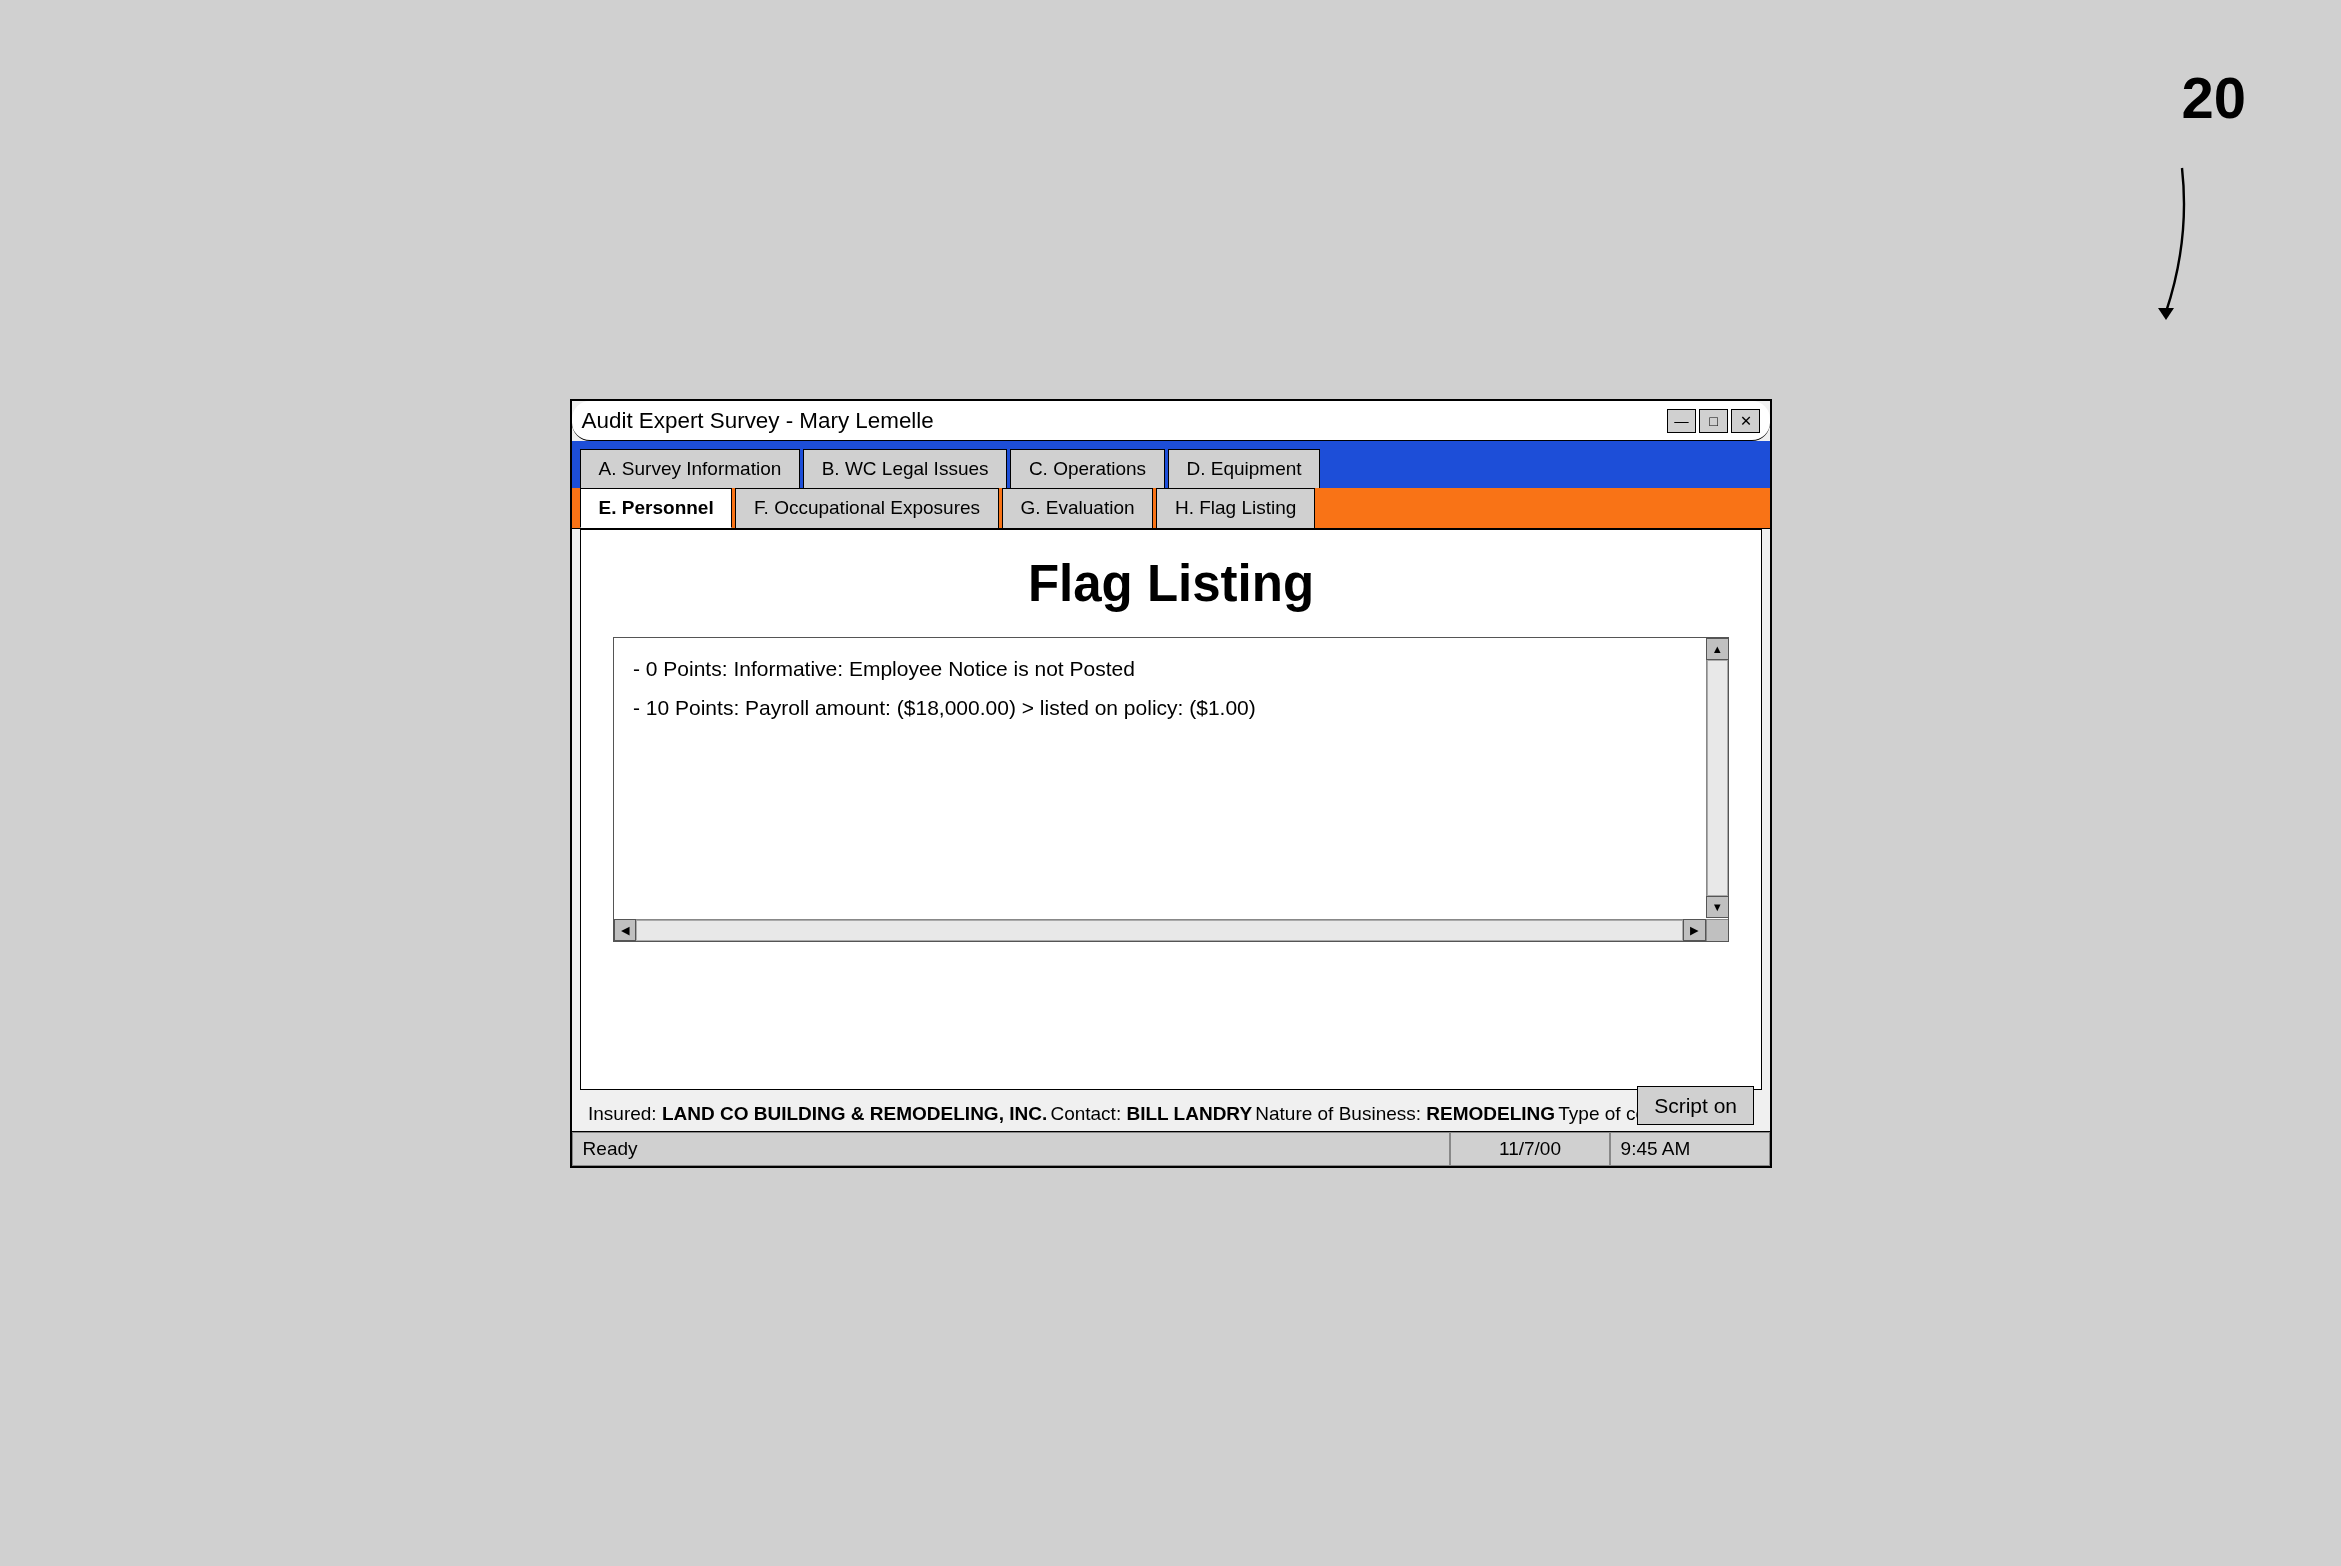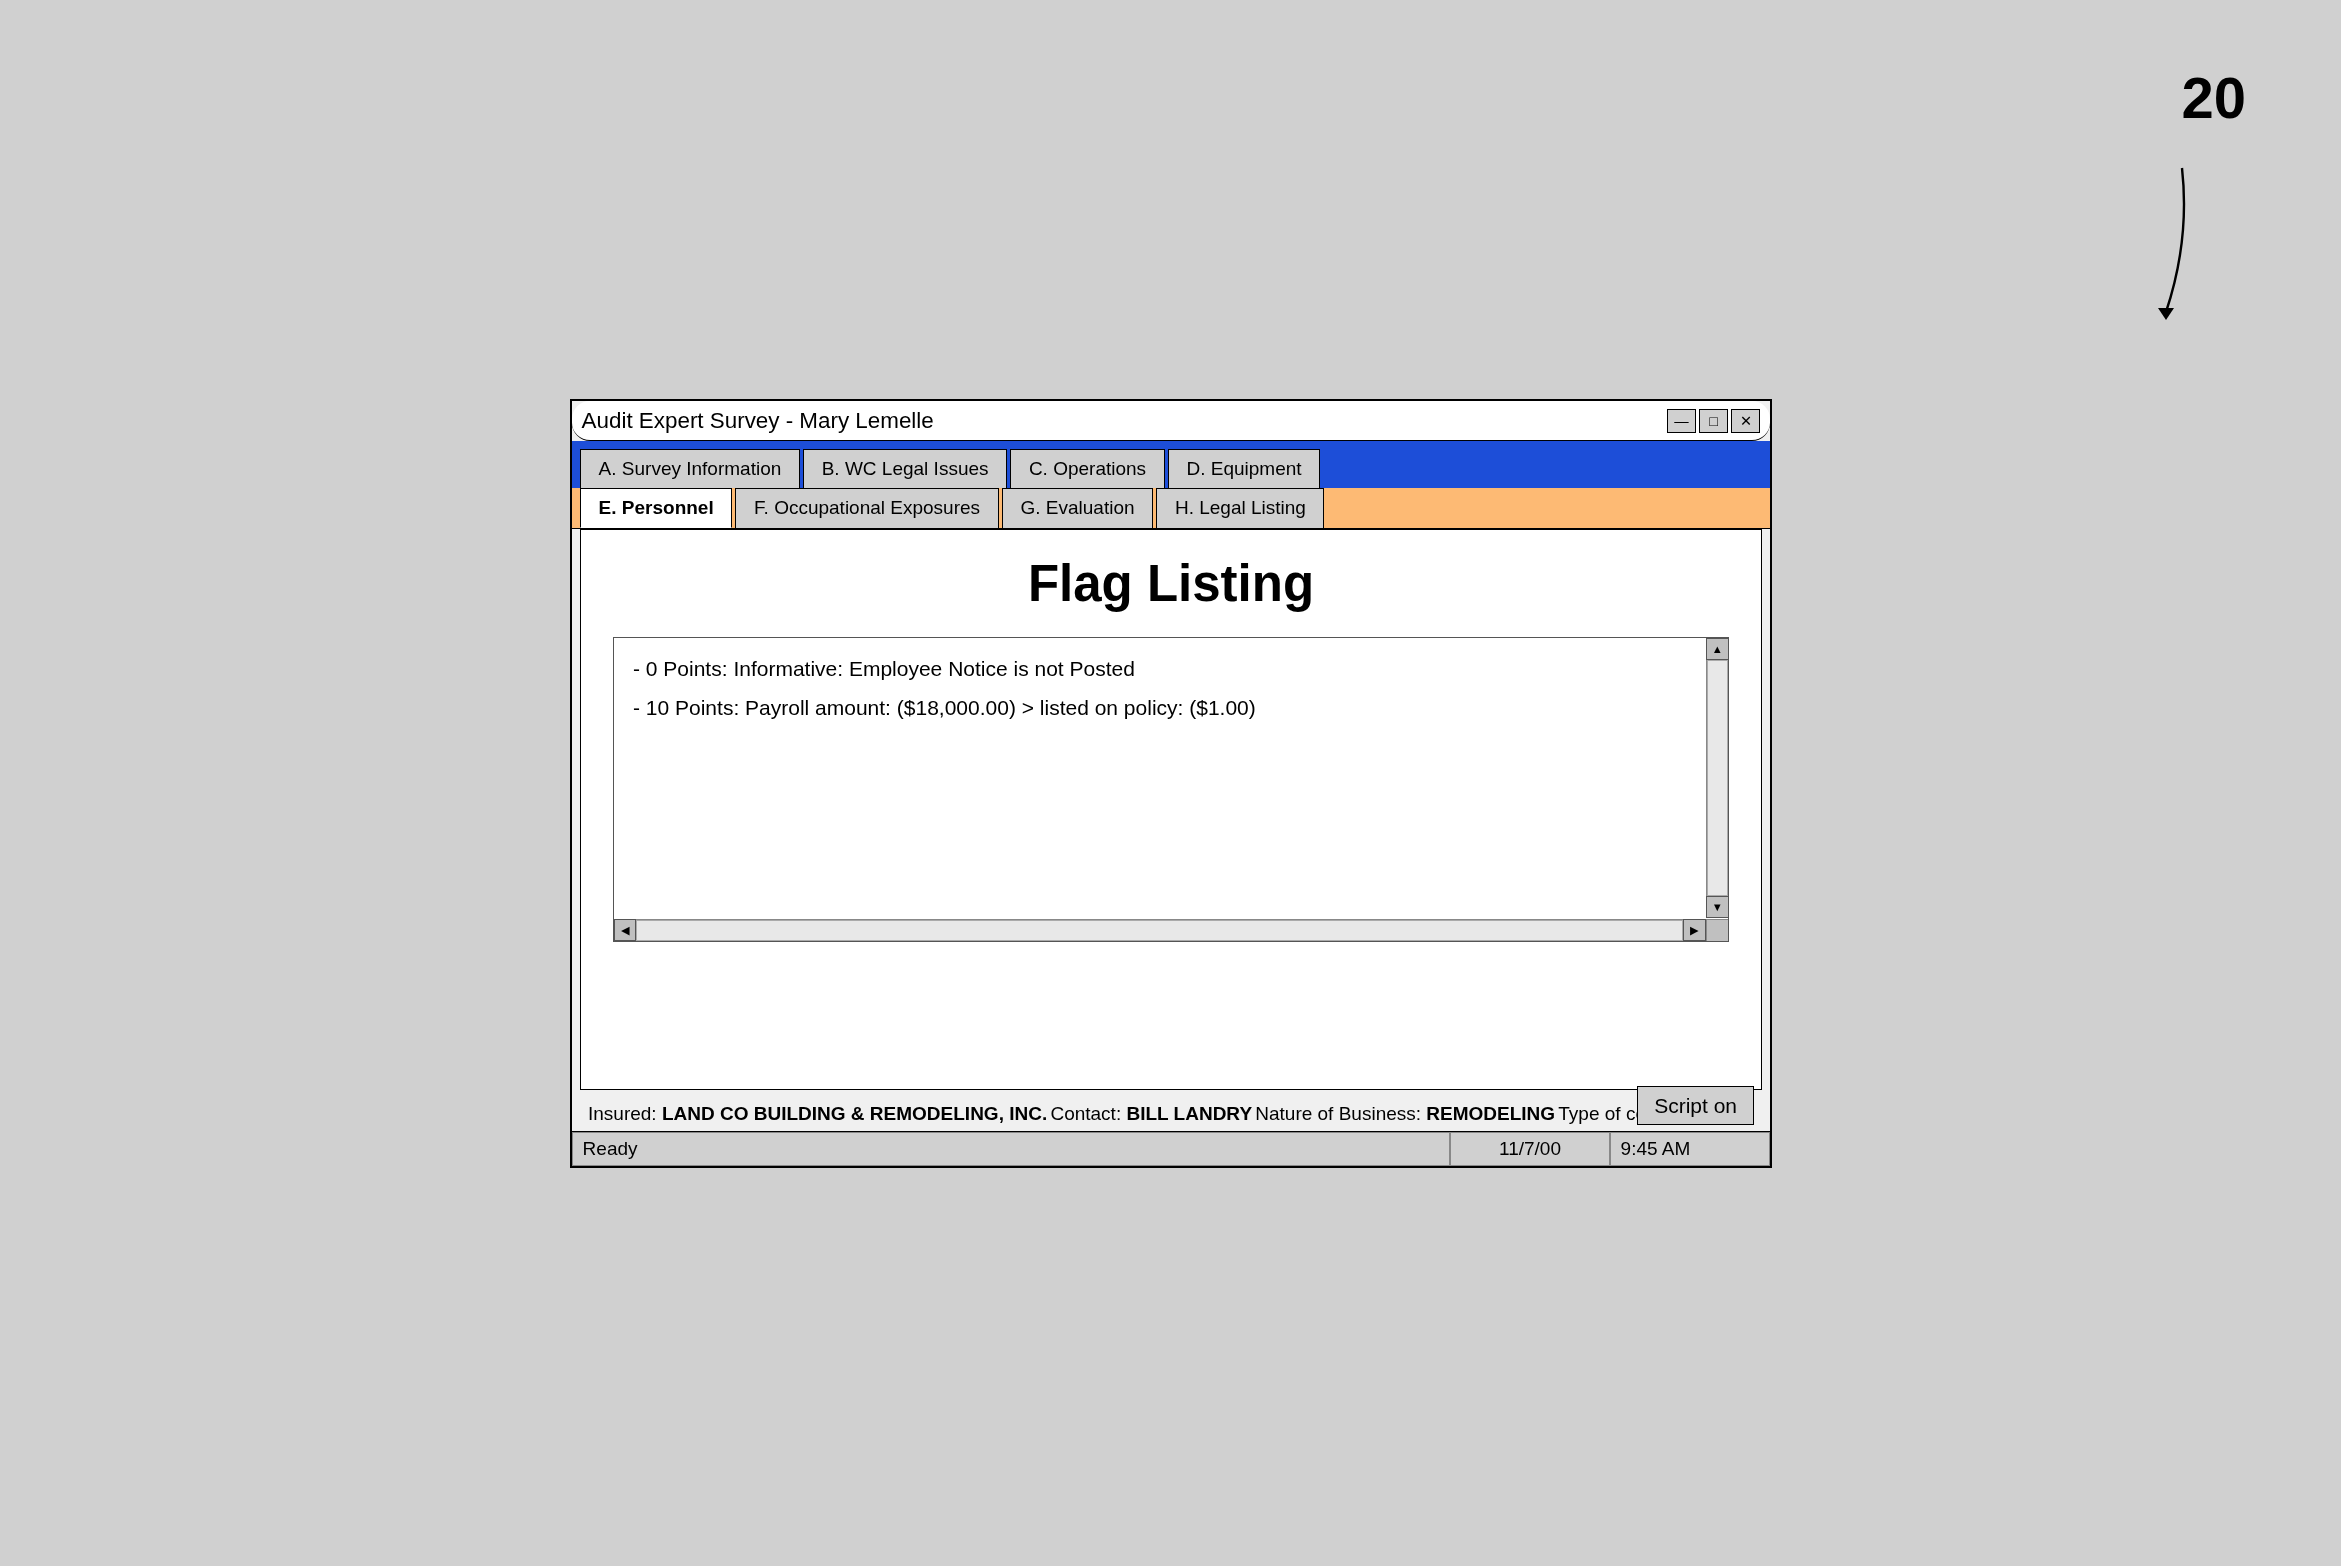--- a/index.html
+++ b/index.html
@@ -81,21 +81,21 @@
       display: flex;
       padding: 8px 8px 0 8px;
       gap: 0;
       background: #1d4ed8;
     }
 
     .tabs-row2 {
       display: flex;
       padding: 0 8px 0 8px;
       gap: 0;
-      background: #fdba74;
+      background: #f97316;
       margin-bottom: 0;
     }
 
     .tab {
       padding: 8px 17.6px;
       border: 1.6px solid #000;
       background: #d0d0d0;
       font-size: 19px;
       cursor: pointer;
       margin-right: 3.2px;
@@ -319,21 +319,21 @@
     <div class="tabs-row1">
       <div class="tab">A. Survey Information</div>
       <div class="tab">B. WC Legal Issues</div>
       <div class="tab">C. Operations</div>
       <div class="tab">D. Equipment</div>
     </div>
     <div class="tabs-row2">
       <div class="tab active">E. Personnel</div>
       <div class="tab">F. Occupational Exposures</div>
       <div class="tab">G. Evaluation</div>
-      <div class="tab">H. Legal Listing</div>
+      <div class="tab">H. Flag Listing</div>
     </div>
   </div>
 
   <div class="content-area">
     <div class="page-title">Flag Listing</div>
 
     <div class="flag-list-container">
       <div class="flag-list-inner">
         <div class="flag-item">- 0 Points: Informative: Employee Notice is not Posted</div>
         <div class="flag-item">- 10 Points: Payroll amount: ($18,000.00) &gt; listed on policy: ($1.00)</div>

